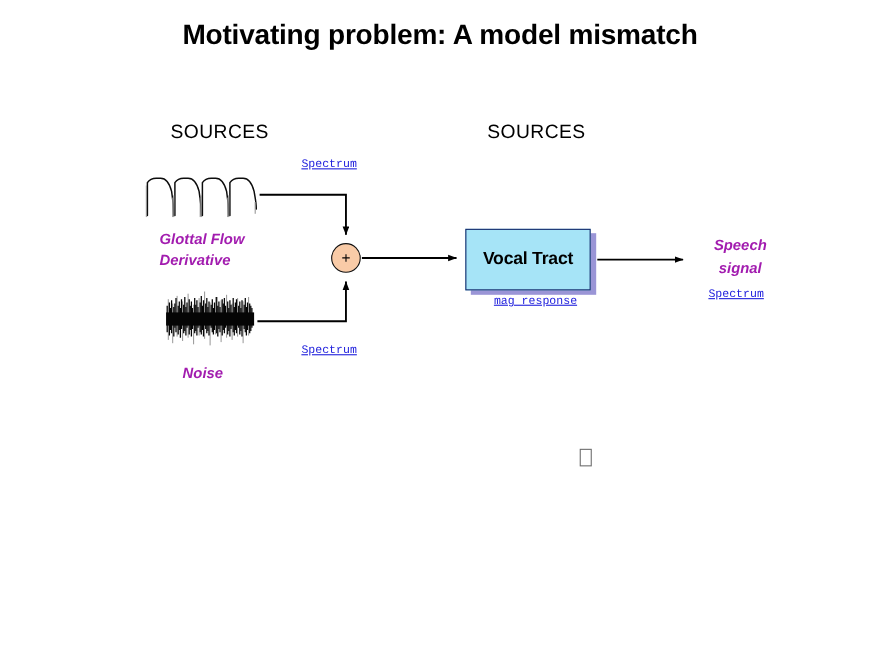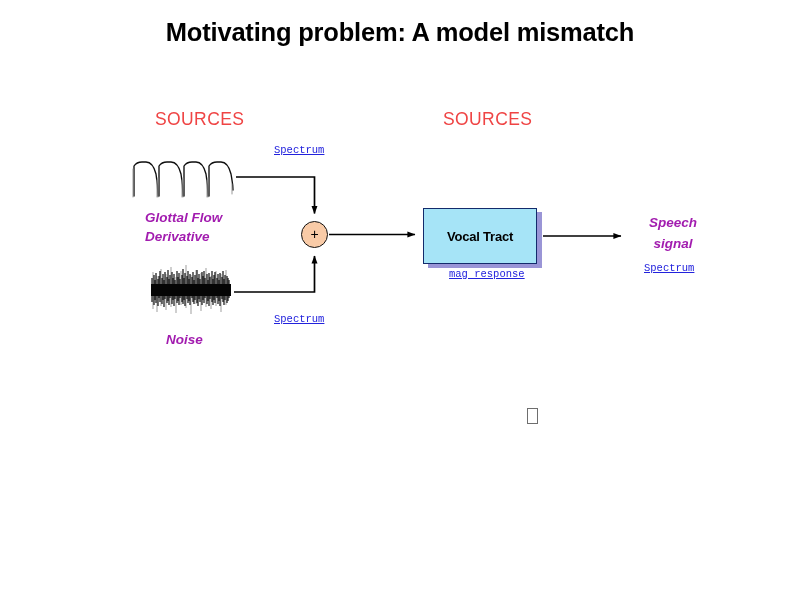--- a/index.html
+++ b/index.html
@@ -34,21 +34,21 @@
     font-weight: bold;
     color: #000000;
     letter-spacing: -0.2px;
     white-space: nowrap;
   }
 
   
   .section-label {
     position: absolute;
     font-size: 17.5px;
-    color: #ef4444;
+    color: #000000;
     letter-spacing: 0.4px;
     white-space: nowrap;
   }
   #label-sources { left: 155px; top: 109px; }
   #label-filter  { left: 443px; top: 109px; }
 
   
   .hyperlink {
     position: absolute;
     font-size: 10.5px;
@@ -133,21 +133,21 @@
     width: 114px;
     height: 56px;
     background: #A6E4F7;
     border: 1.6px solid #132A6B;
     box-sizing: border-box;
     display: flex;
     align-items: center;
     justify-content: center;
   }
   #vocal-tract-label {
-    font-size: 13px;
+    font-size: 16px;
     font-weight: bold;
     color: #000000;
     white-space: nowrap;
     letter-spacing: -0.2px;
   }
 
   
   #connectors {
     position: absolute;
     left: 0; top: 0;

